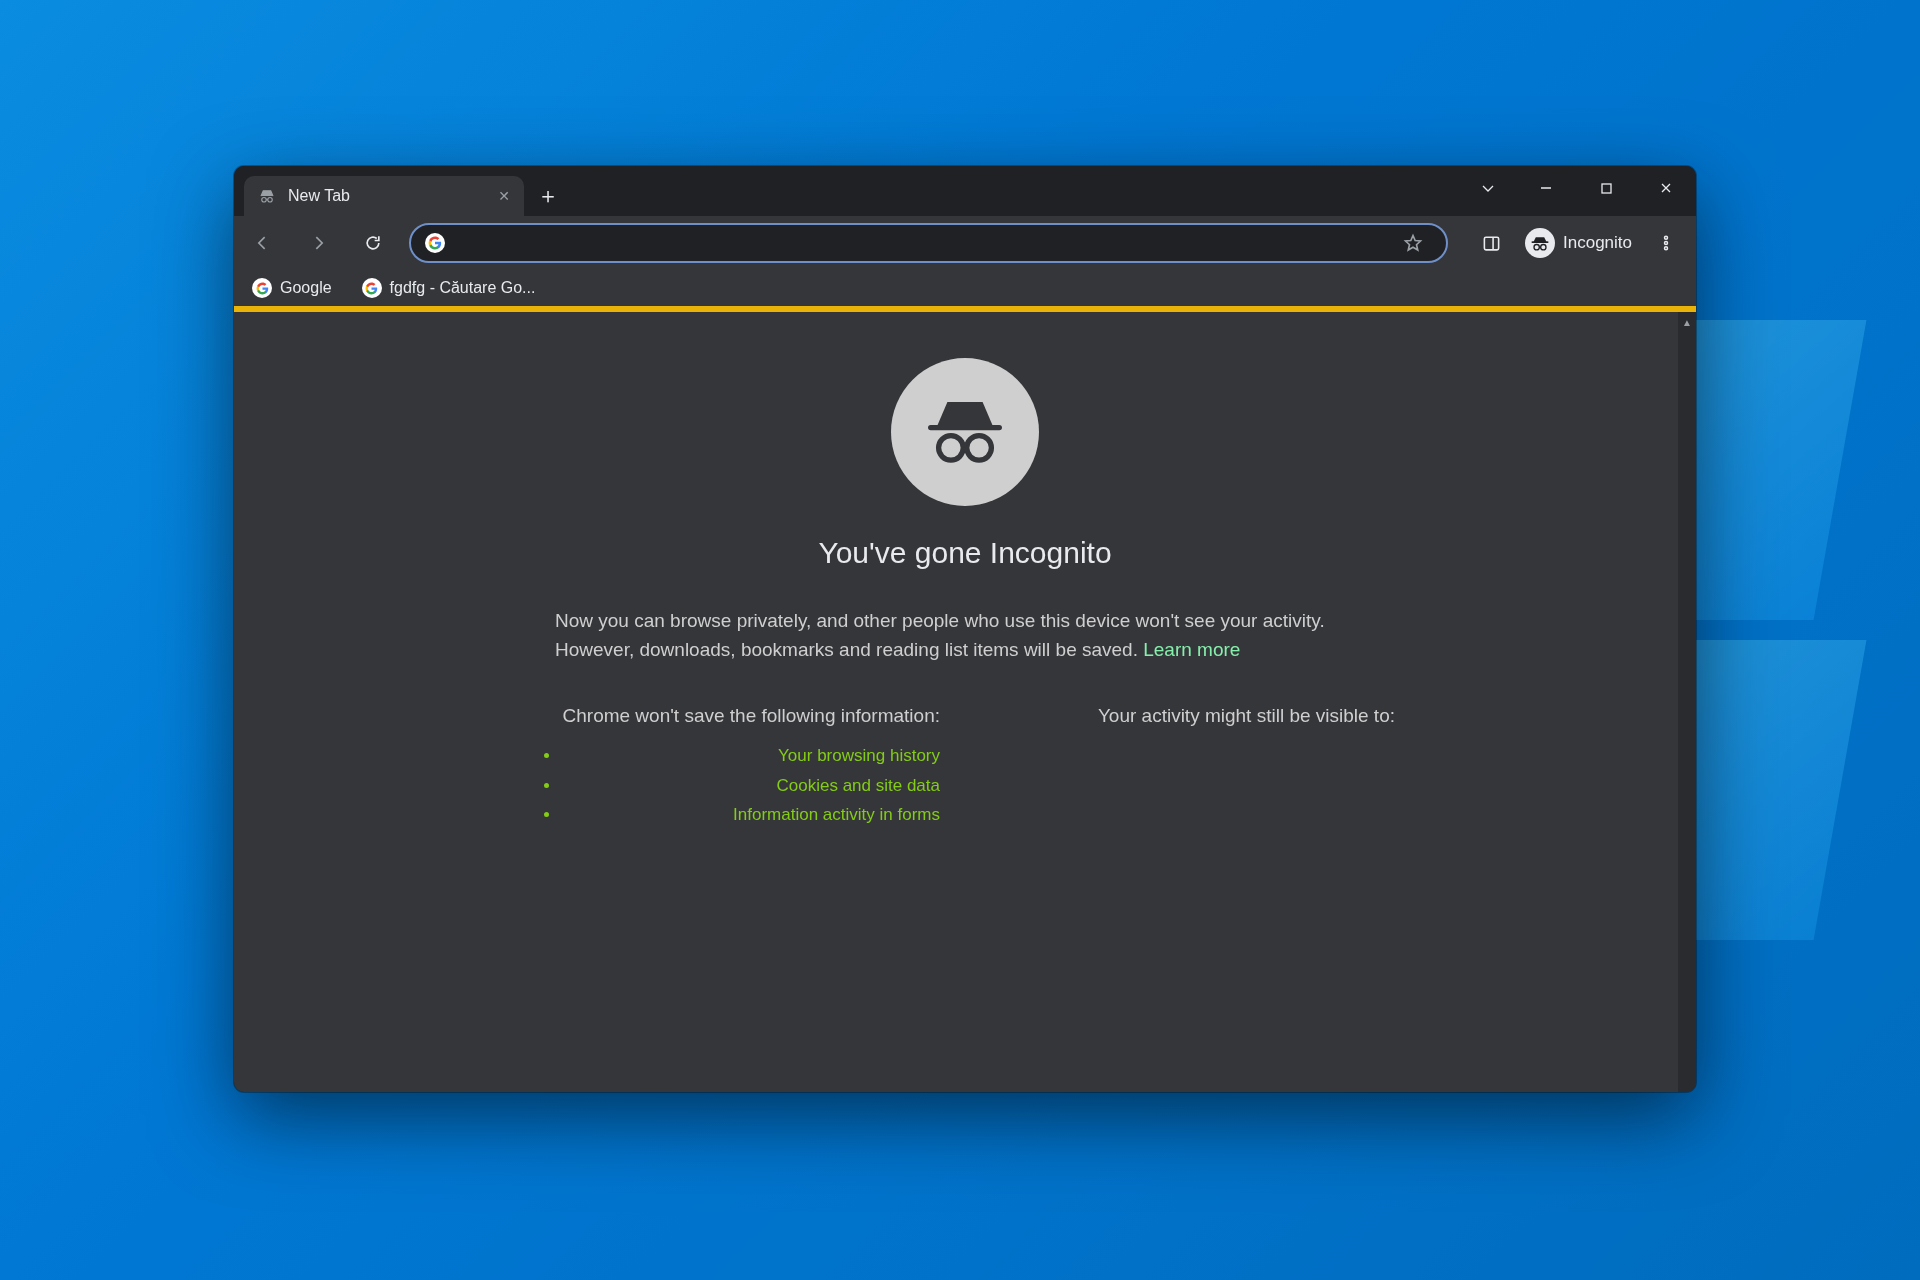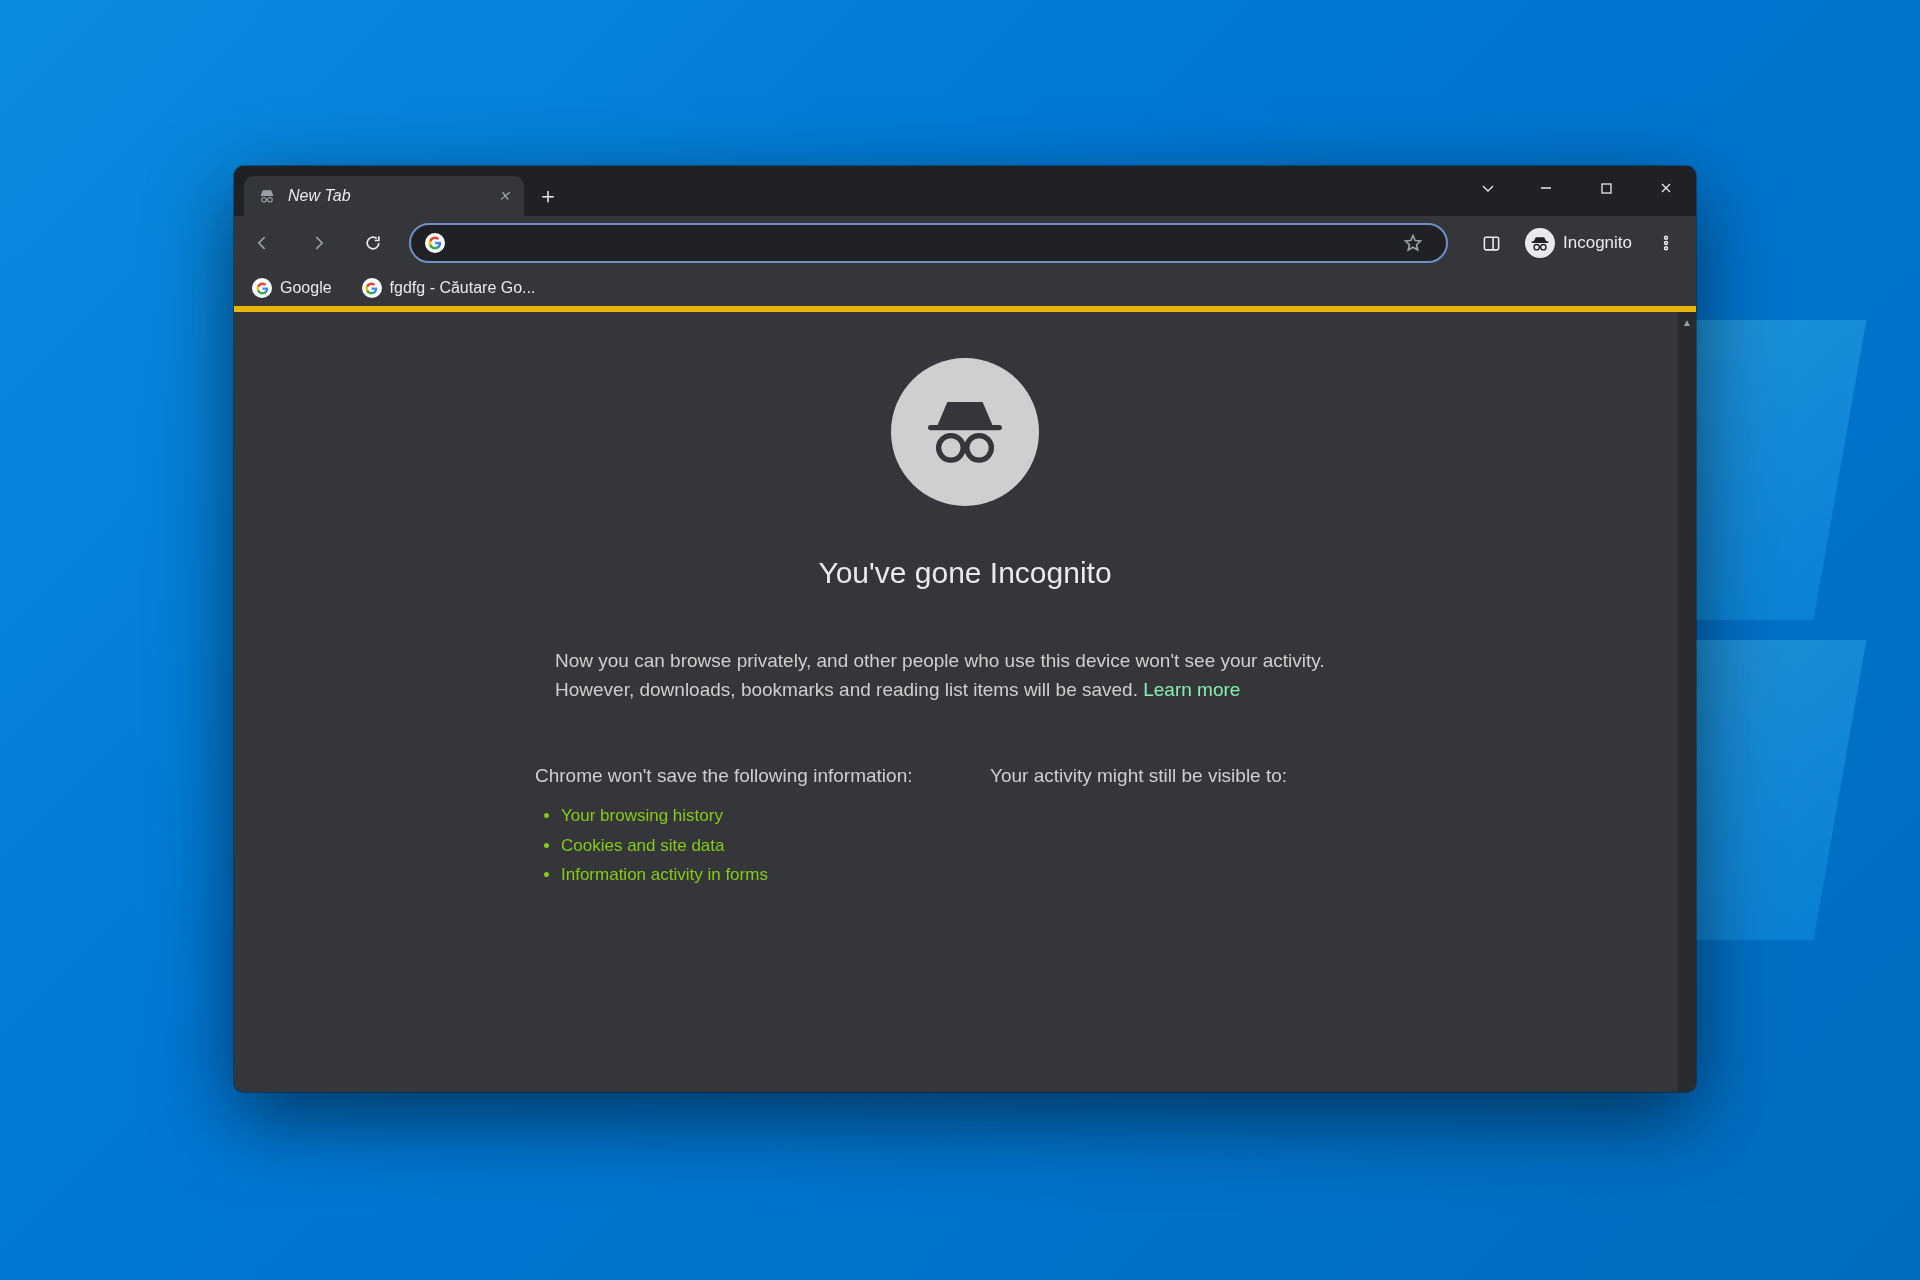--- a/index.html
+++ b/index.html
@@ -53,21 +53,20 @@
     display: flex; align-items: center;
     height: 40px;
     padding: 0 14px;
     background: #35363a;
     border-radius: 10px 10px 0 0;
     min-width: 280px;
     position: relative;
     color: #e8eaed;
     font-size: 16px;
     gap: 12px;
-    font-style: italic;
   }
   .tab .tab-title { flex: 1; }
   .tab .close-x { color: #9aa0a6; font-size: 14px; cursor: pointer; }
   .new-tab-btn {
     width: 36px; height: 36px;
     display: flex; align-items: center; justify-content: center;
     color: #e8eaed; font-size: 22px; font-weight: 300;
     margin-left: 6px; margin-bottom: 2px;
     border-radius: 50%;
     cursor: pointer;
@@ -167,21 +166,21 @@
   .scrollbar-track .arrow-up {
     position:absolute; top:2px; left:0; right:0; height:16px;
     display:flex; align-items:center; justify-content:center;
     color:#9aa0a6; font-size:10px;
   }
 
   .incognito-page {
     width: 860px;
     margin-top: 46px;
     color:#e8eaed;
-    display:flex; flex-direction:column; align-items:center;gap:20px;
+    display:flex; flex-direction:column; align-items:center;
   }
   .big-incog-icon {
     width:148px; height:148px; border-radius:50%;
     background:#cfcfcf;
     display:flex; align-items:center; justify-content:center;
     margin-bottom: 30px;
   }
   .big-incog-icon svg { width: 88px; height: 88px; }
   .headline {
     font-size: 30px;
@@ -195,21 +194,21 @@
     line-height: 1.55;
     color:#cfcfcf;
     max-width: 820px;
     margin-bottom: 40px;
   }
   .intro a { color:#86efac; text-decoration:none; cursor:pointer; }
   .columns {
     display:flex; width:100%; gap: 50px;
     margin-bottom: 34px;
   }
-  .col { flex:1; }
+  .col { flex:1;text-align:right; }
   .col-title { font-size:19px; color:#cfcfcf; margin-bottom:14px; }
   .col ul { list-style: disc; padding-left: 26px; }
   .col li { font-size:17px; line-height:1.75; color:#84cc16; }
 
   .cookie-card {
     width: 100%;
     background:#3c4043;
     border-radius: 10px;
     padding: 20px 26px;
     display:flex; align-items:center; gap: 30px;

